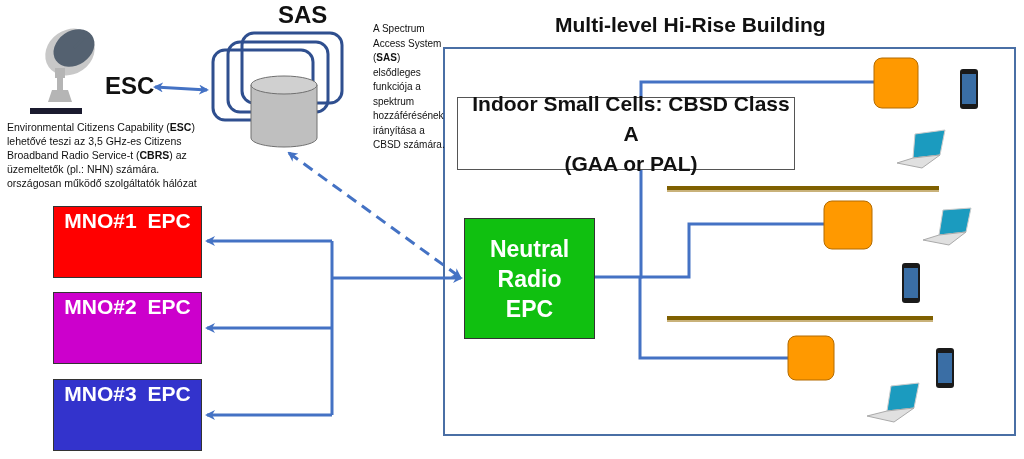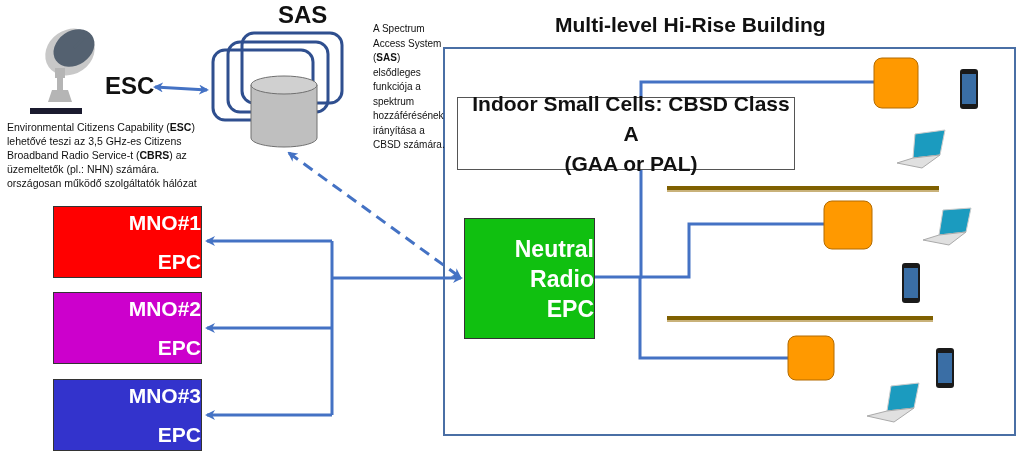--- a/index.html
+++ b/index.html
@@ -2,21 +2,21 @@
 <html><head>
 <meta charset="utf-8">
 <style>
   html,body{margin:0;padding:0;background:#ffffff;}
   body{width:1024px;height:459px;position:relative;overflow:hidden;font-family:"Liberation Sans","DejaVu Sans",sans-serif;}
   .abs{position:absolute;}
   svg.canvas{position:absolute;left:0;top:0;}
   .title{font-weight:bold;color:#111;white-space:nowrap;}
   .desc{color:#111;font-size:10.5px;line-height:14px;}
   .desc b{font-weight:bold;}
-  .epc{position:absolute;color:#fff;font-weight:bold;font-size:21px;line-height:28px;text-align:right;display:flex;flex-direction:column;justify-content:center;border:1px solid #333;box-sizing:border-box;gap:11px;}
+  .epc{position:absolute;color:#fff;font-weight:bold;font-size:21px;line-height:28px;text-align:center;display:flex;flex-direction:row;justify-content:center;border:1px solid #333;box-sizing:border-box;gap:11px;}
   .label-box{position:absolute;background:#fff;border:1px solid #555;box-sizing:border-box;text-align:center;font-weight:bold;font-size:21px;line-height:30px;color:#111;display:flex;flex-direction:column;justify-content:center;padding-left:10px;}
   .nh{position:absolute;background:#10c010;border:1px solid #333;box-sizing:border-box;color:#fff;font-weight:bold;font-size:23px;line-height:30px;text-align:center;display:flex;flex-direction:column;justify-content:center;}
 </style>
 </head>
 <body>
 
 <svg class="canvas" width="1024" height="459" viewBox="0 0 1024 459">
   <defs>
     <marker id="arr" markerWidth="10" markerHeight="10" refX="8" refY="5" orient="auto" markerUnits="userSpaceOnUse">
       <path d="M0,0 L10,5 L0,10 L3,5 Z" fill="#4472c4"></path>
@@ -131,21 +131,21 @@
   <div>CBSD számára.</div>
 </div>
 
 <div class="abs title" style="left:555px;top:13px;font-size:21px;">Multi-level Hi-Rise Building</div>
 
 <div class="label-box" style="left:457px;top:97px;width:338px;height:73px;">
   <div>Indoor Small Cells: CBSD Class A</div>
   <div>(GAA or PAL)</div>
 </div>
 
-<div class="nh" style="left:464px;top:218px;width:131px;height:121px;text-align:right;">
+<div class="nh" style="left:464px;top:218px;width:131px;height:121px;">
   <div>Neutral</div>
   <div>Radio</div>
   <div>EPC</div>
 </div>
 
 <div class="epc" style="left:53px;top:206px;width:149px;height:72px;background:#ff0000;">
   <div>MNO#1</div>
   <div>EPC</div>
 </div>
 <div class="epc" style="left:53px;top:292px;width:149px;height:72px;background:#cc00cc;">

